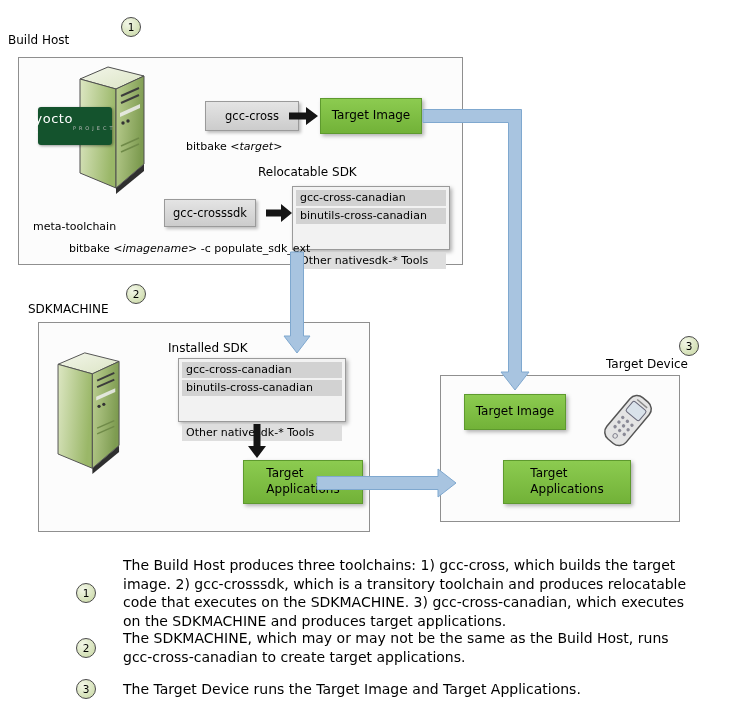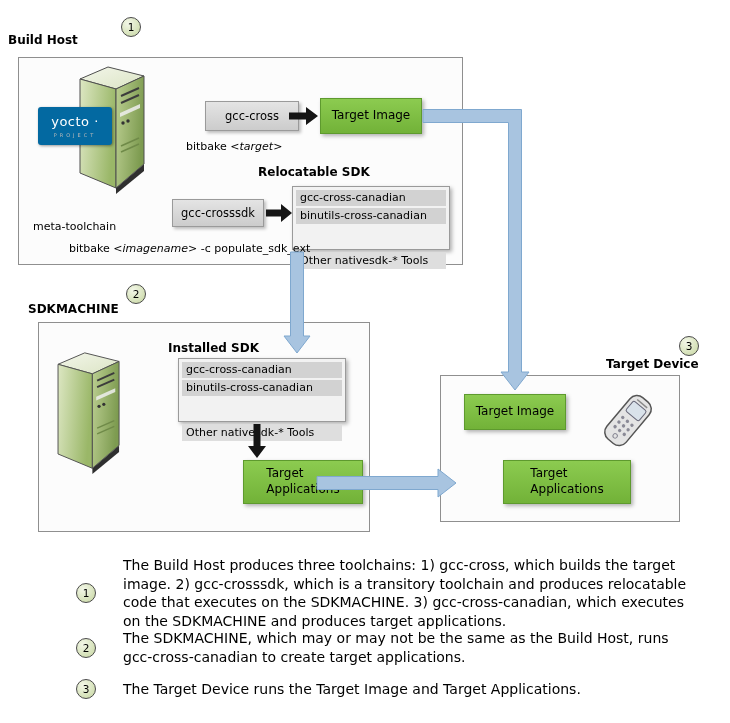--- a/index.html
+++ b/index.html
@@ -1,41 +1,41 @@
 <!DOCTYPE html>
 <html style="--green-box: #72b238; --green-box-light: #8ccb50; --blue-arrow: #a8c4e0; --blue-arrow-edge: #7fa8cf; --gray-box: #d9d9d9;"><head>
 <meta charset="utf-8">
 <style>
   * { margin:0; padding:0; box-sizing:border-box; }
   html,body { background:#fff; }
   body { font-family:"DejaVu Sans","Liberation Sans",sans-serif; color:#000; }
   .canvas { position:relative; width:730px; height:723px; background:#fff; overflow:hidden; }
   .abs { position:absolute; }
   .panel { position:absolute; background:#fcfcfc; border:1px solid #8f8f8f; z-index:1; }
-  .title { position:absolute; font-weight:bold; font-size:12px; white-space:nowrap; z-index:2; }
+  .title { position:absolute; font-weight:normal; font-size:12px; white-space:nowrap; z-index:2; }
   .badge { width:20px; height:20px; border-radius:50%; border:1px solid #4a4a4a;
            background:radial-gradient(circle at 35% 30%, #f3f7e8, #c6d6a0);
            font-size:10.5px; display:flex; align-items:center; justify-content:center; z-index:2; }
   .badge.abs { position:absolute; }
   .graybox { position:absolute; background:linear-gradient(#e4e4e4,#cccccc); border:1px solid #9a9a9a;
              display:flex; align-items:center; justify-content:center; font-size:11.5px;
              box-shadow:2px 2px 3px rgba(0,0,0,0.25); z-index:2; white-space:nowrap; }
   .greenbox { position:absolute; background:linear-gradient(var(--green-box-light,#8ccb50), var(--green-box,#72b238));
               border:1px solid #5e9a2e; display:flex; align-items:center; justify-content:center;
               font-size:12px; line-height:1.3; box-shadow:2px 2px 4px rgba(0,0,0,0.3);
               z-index:2; }
   .pre { white-space:pre-line;margin-left:47px; }
   .toolsbox { position:absolute; background:#f2f2f2; border:1px solid #9a9a9a;
               box-shadow:2px 2px 4px rgba(0,0,0,0.3); padding:3px; display:flex; flex-direction:column;
               gap:2px; z-index:2; }
   .toolline { background:#d2d2d2; font-size:11px; line-height:16px; padding:0 4px; white-space:nowrap; }
   .toolline:last-child { background:#dedede;margin-top:27px; }
   .lbl { position:absolute; font-size:11px; white-space:nowrap; z-index:2; }
-  .yocto { position:absolute; width:74px; height:38px; background:#0369a1; border-radius:3px;
-           display:flex; flex-direction:column; align-items:center; justify-content:center; z-index:3;
+  .yocto { position:absolute; width:74px; height:38px; background:#14532d; border-radius:3px;
+           display:flex; flex-direction:row; align-items:center; justify-content:center; z-index:3;
            box-shadow:1px 1px 3px rgba(0,0,0,0.4); }
   .yocto-name { color:#fff; font-size:13px; letter-spacing:0.5px; line-height:14px; }
   .yocto-sub { color:#b9b9b9; font-size:5px; letter-spacing:3px; margin-top:3px; }
   .icon-svg { position:absolute; z-index:2; }
   .arrows { position:absolute; left:0; top:0; z-index:6; pointer-events:none; }
   .blue-arrow { fill:var(--blue-arrow,#a8c4e0); stroke:var(--blue-arrow-edge,#7fa8cf); stroke-width:1; }
   .black-arrow { fill:#151515; }
   .note { position:absolute; left:76px; display:flex; align-items:center; gap:27px; z-index:2; }
   .note-text { font-size:14px; line-height:1.33; width:570px; }
 </style>
@@ -83,21 +83,21 @@
 
   <div class="graybox" style="left:205px; top:101px; width:94px; height:30px;">gcc-cross</div>
   <div class="greenbox" style="left:320px; top:98px; width:102px; height:36px;">Target Image</div>
 
   <div class="lbl" style="left:186px; top:140px;">
     <span>bitbake </span><i>&lt;target&gt;</i>
   </div>
 
   <div class="title" style="left:258px; top:165px;">Relocatable SDK</div>
 
-  <div class="graybox" style="left:172px; top:199px; width:92px; height:28px;">gcc-crosssdk</div>
+  <div class="graybox" style="left:164px; top:199px; width:92px; height:28px;">gcc-crosssdk</div>
 
   <div class="toolsbox" style="left:292px; top:186px; width:158px; height:64px;">
     <div class="toolline">gcc-cross-canadian</div>
     <div class="toolline">binutils-cross-canadian</div>
     <div class="toolline">Other nativesdk-* Tools</div>
   </div>
 
   <div class="lbl" style="left:33px; top:220px;">meta-toolchain</div>
   <div class="lbl" style="left:33px; top:242px;margin-left:36px;">
     <span>bitbake </span><i>&lt;imagename&gt;</i><span> -c populate_sdk_ext</span>

